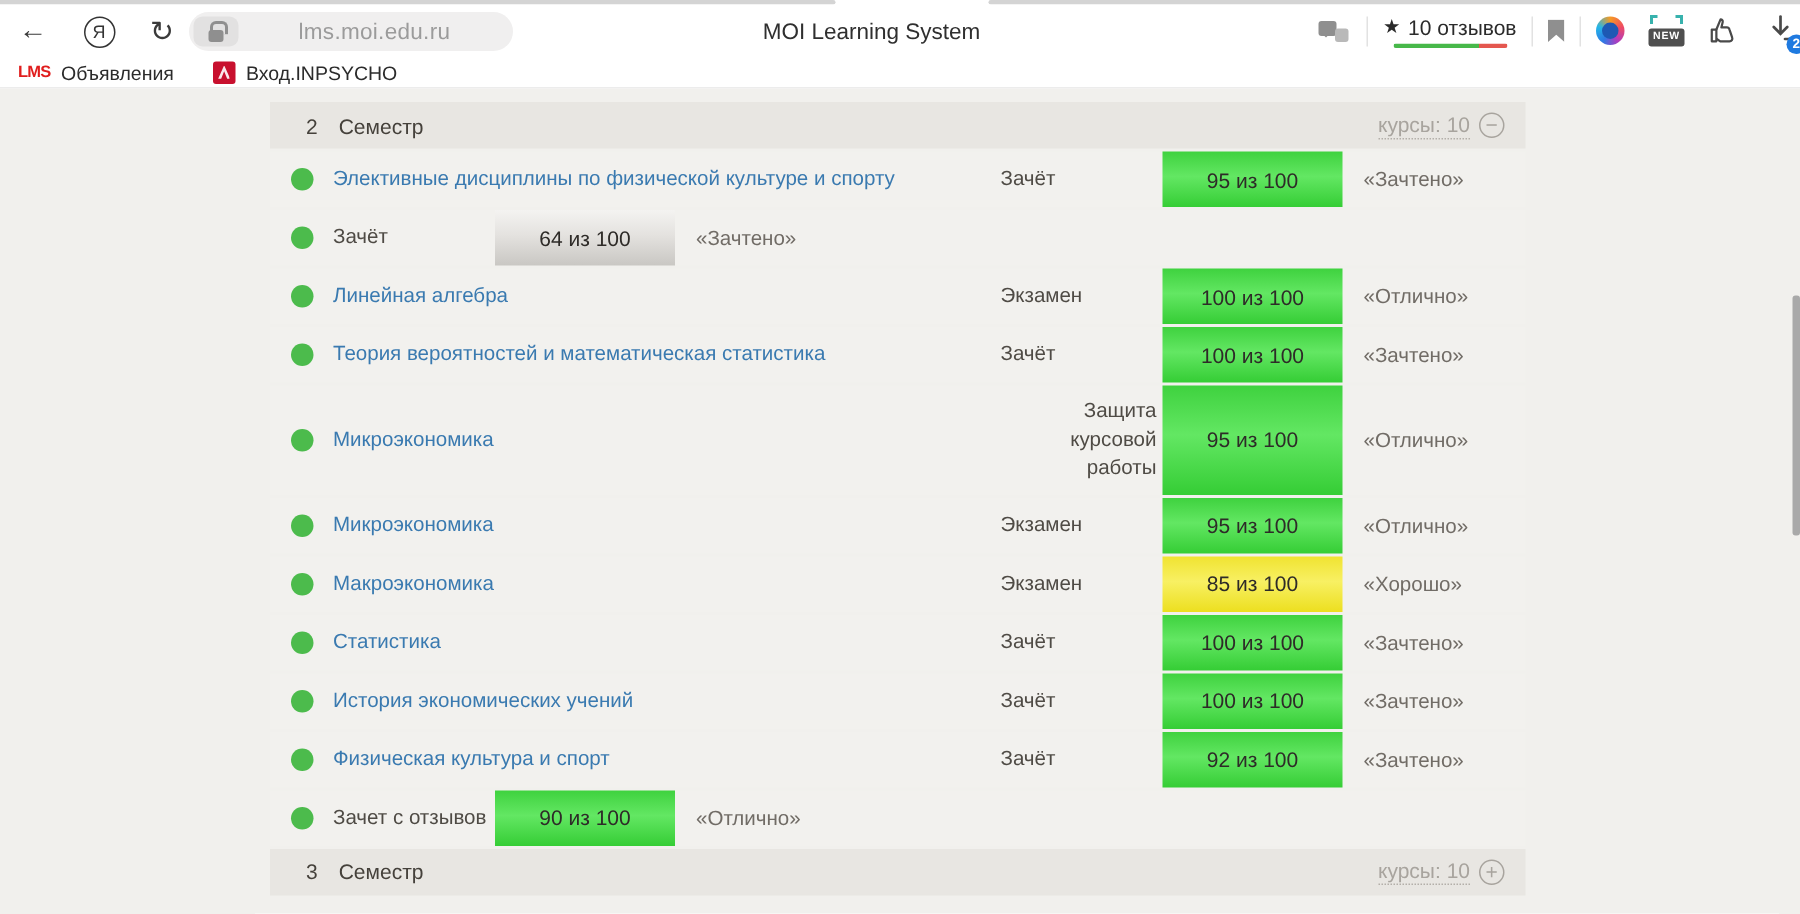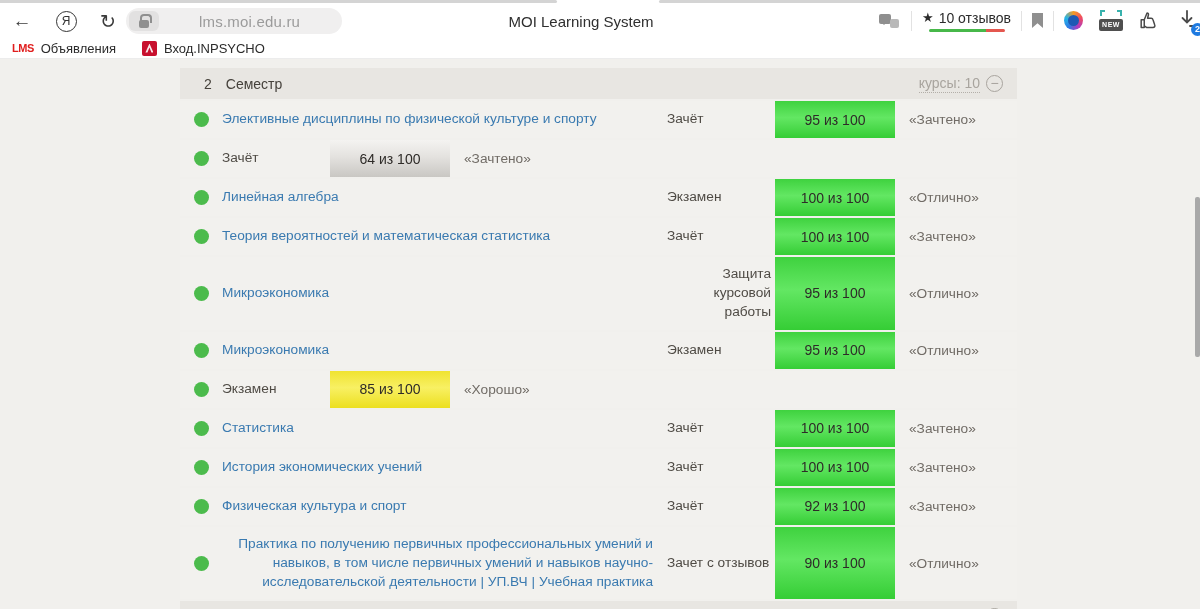--- a/index.html
+++ b/index.html
@@ -256,20 +256,23 @@
           </div>
     <div class="cell cell-type">Экзамен</div>
     <div class="cell cell-score score-green">95 из 100</div>
     <div class="cell cell-grade">«Отлично»</div>
   </div>
 
   <div class="row">
     <div class="cell cell-dot">
             <span class="dot"></span>
           </div>
+    <div class="cell cell-name">
+            <a href="#">Макроэкономика</a>
+          </div>
     <div class="cell cell-type">Экзамен</div>
     <div class="cell cell-score score-yellow">85 из 100</div>
     <div class="cell cell-grade">«Хорошо»</div>
   </div>
 
   <div class="row">
     <div class="cell cell-dot">
             <span class="dot"></span>
           </div>
     <div class="cell cell-name">
@@ -300,23 +303,20 @@
             <a href="#">Физическая культура и спорт</a>
           </div>
     <div class="cell cell-type">Зачёт</div>
     <div class="cell cell-score score-green">92 из 100</div>
     <div class="cell cell-grade">«Зачтено»</div>
   </div>
 
   <div class="row">
     <div class="cell cell-dot">
             <span class="dot"></span>
-          </div>
-    <div class="cell cell-name">
-            <a href="#">Практика по получению первичных профессиональных умений и навыков, в том числе первичных умений и навыков научно-исследовательской деятельности | УП.ВЧ | Учебная практика</a>
           </div>
     <div class="cell cell-type">Зачет с отзывов</div>
     <div class="cell cell-score score-green">90 из 100</div>
     <div class="cell cell-grade">«Отлично»</div>
   </div>
 </div>
 
     <div class="sem-bar">
       <span class="sem-num">3</span>
       <span class="sem-title">Семестр</span>

